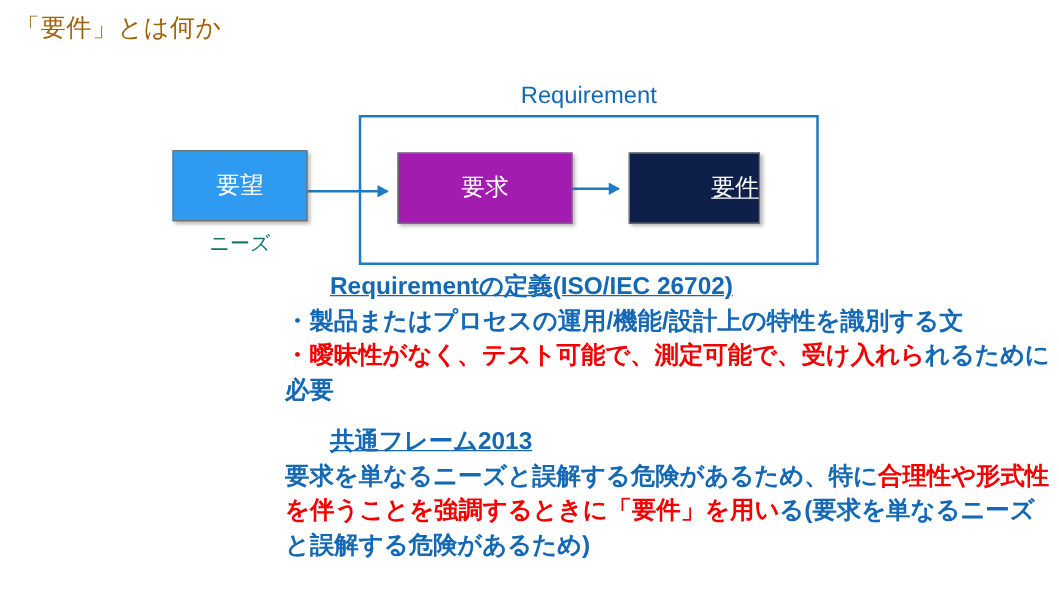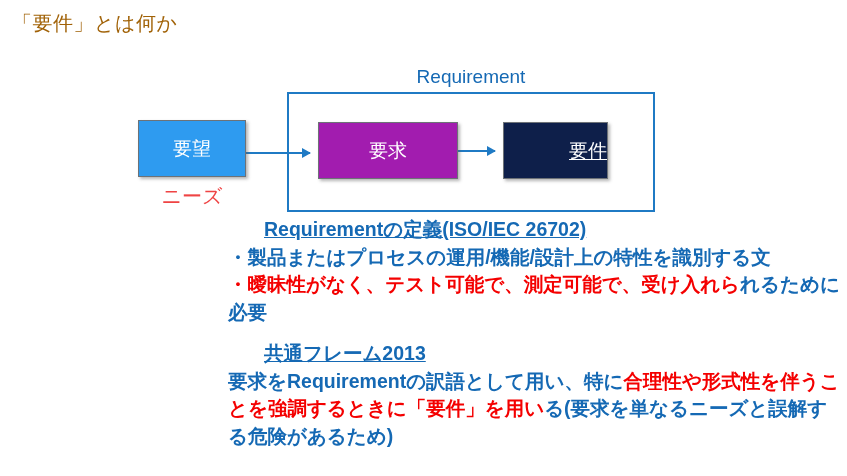--- a/index.html
+++ b/index.html
@@ -99,23 +99,23 @@
     text-decoration: underline;
     text-underline-offset: 2px;
   }
 
   .caption-needs {
     position: absolute;
     left: 138px;
     top: 126px;
     width: 108px;
     text-align: center;
-    font-size: 20px;
+    font-size: 16px;
     line-height: 20px;
-    color: #ef4444;
+    color: #0f766e;
   }
 
   
   .arrow {
     position: absolute;
     height: 2px;
     background: #1f7ac4;
   }
   .arrow::after {
     content: "";
@@ -196,15 +196,15 @@
   <p class="para heading-underlined">Requirementの定義(ISO/IEC 26702)</p>
 
   <p class="para blue">・製品またはプロセスの運用/機能/設計上の特性を識別する文</p>
 
   <p class="para"><span class="red">・曖昧性がなく、テスト可能で、測定可能で、受け</span><span class="red">入れら</span><span class="blue">れるために必要</span></p>
 
   <div class="spacer"></div>
 
   <p class="para heading-underlined">共通フレーム2013</p>
 
-  <p class="para"><span class="blue">要求をRequirementの訳語として用い、特に</span><span class="red">合理性</span><span class="red">や形式性を伴うことを強調するときに「要件」を用い</span><span class="blue">る(要求を単なるニーズと誤解する危険があるため)</span></p>
+  <p class="para"><span class="blue">要求を単なるニーズと誤解する危険があるため、特に</span><span class="red">合理性</span><span class="red">や形式性を伴うことを強調するときに「要件」を用い</span><span class="blue">る(要求を単なるニーズと誤解する危険があるため)</span></p>
 
 </div>
 
 </body></html>

